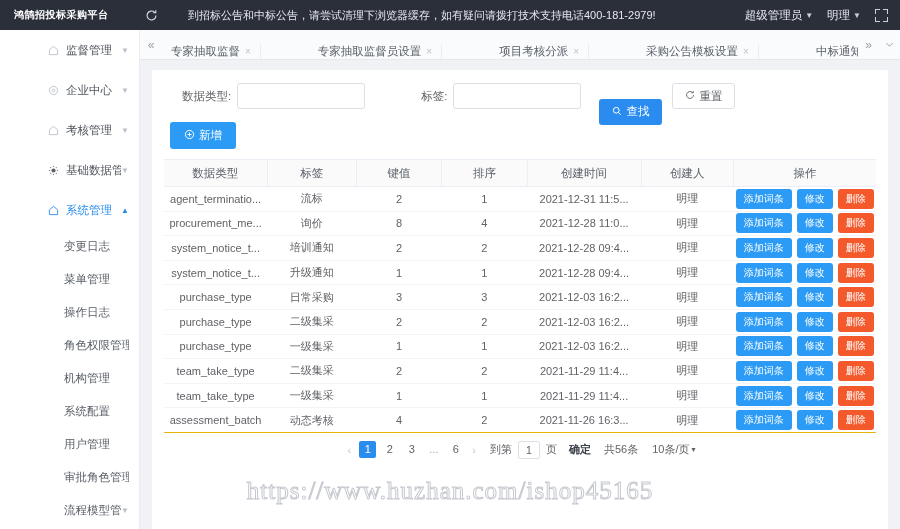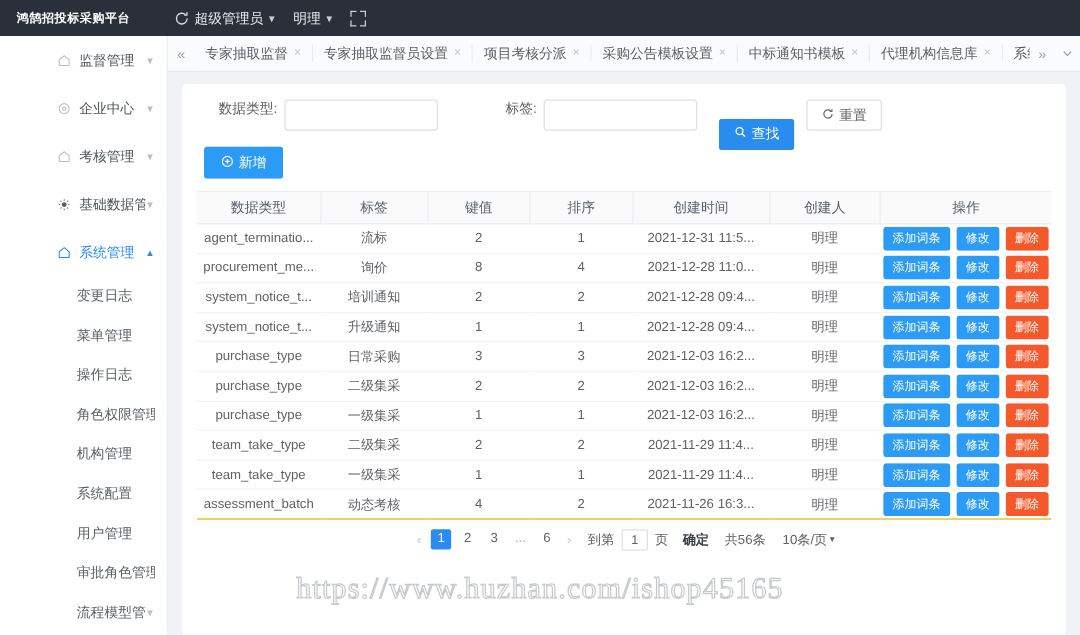--- a/index.html
+++ b/index.html
@@ -70,35 +70,35 @@
 
   
   .tabbar {
     height: 30px; background: #fafbfc; border-bottom: 1px solid #e6e8eb;
     display: flex; align-items: stretch; flex: 0 0 30px; overflow: hidden;
   }
   .tab-nav {
     width: 22px; flex: 0 0 22px; display: flex; align-items: center; justify-content: center;
     color: #9aa0a8; font-size: 12px; cursor: pointer; background: #fafbfc;
   }
-  .tabs-scroll { flex: 1; display: flex; align-items: center; overflow: hidden; min-width: 0; }
+  .tabs-scroll { flex: 1; display: flex; align-items: flex-end; overflow: hidden; min-width: 0; gap: 48px; }
   .tab {
     display: flex; align-items: center; gap: 5px; padding: 0 9px; font-size: 11.5px; color: #5a6069;
     border-right: 1px solid #ececee; cursor: pointer; white-space: nowrap; background: #fafbfc;
   }
   .tab .tab-close { font-size: 10px; color: #c0c4ca; }
   .tab-tools { display: flex; align-items: center; flex: 0 0 auto; }
   .tab-tool { width: 21px; display: flex; align-items: center; justify-content: center; color: #9aa0a8; font-size: 12px; cursor: pointer; }
 
   
   .panel-wrap { flex: 1; padding: 10px 12px 0 12px; min-height: 0; overflow: hidden; }
   .panel { background: #fff; border-radius: 2px; padding: 0 12px; height: 100%; }
 
   .filters { display: flex; align-items: center; height: 52px; padding-left: 18px; }
-  .fld { display: flex; align-items: flex-start; }
+  .fld { display: flex; align-items: center; }
   .fld-label { font-size: 11.5px; color: #606266; margin-right: 6px; white-space: nowrap; }
   .fld-input {
     height: 26px; width: 128px; border: 1px solid #dcdfe6; border-radius: 3px; background: #fff;
     font-size: 11.5px; color: #444; padding: 0 7px; outline: none;
   }
   .fld-input::placeholder { color: #c0c4cc; }
   .gap { width: 56px; }
   .btn {
     height: 26px; border-radius: 3px; font-size: 11.5px; display: inline-flex;
     align-items: center; justify-content: center; gap: 4px; cursor: pointer; padding: 0 12px;
@@ -157,20 +157,21 @@
 <div class="app">
 
   <div class="topbar">
     <div class="brand">鸿鹄招投标采购平台</div>
     <div class="refresh-ico">
       <svg width="13" height="13" viewBox="0 0 16 16" fill="none" stroke="currentColor" stroke-width="1.4">
         <path d="M13.5 8a5.5 5.5 0 1 1-1.8-4.1"></path>
           <path d="M13.2 1.6v2.9h-2.9"></path>
       </svg>
     </div>
+    <div class="notice">到招标公告和中标公告，请尝试清理下浏览器缓存，如有疑问请拨打技术支持电话400-181-2979!</div>
     <div class="top-right">
       <div class="item">
         <span>超级管理员</span>
         <span class="caret">▼</span>
       </div>
       <div class="item">
         <span>明理</span>
         <span class="caret">▼</span>
       </div>
       <div class="fs-icon">

